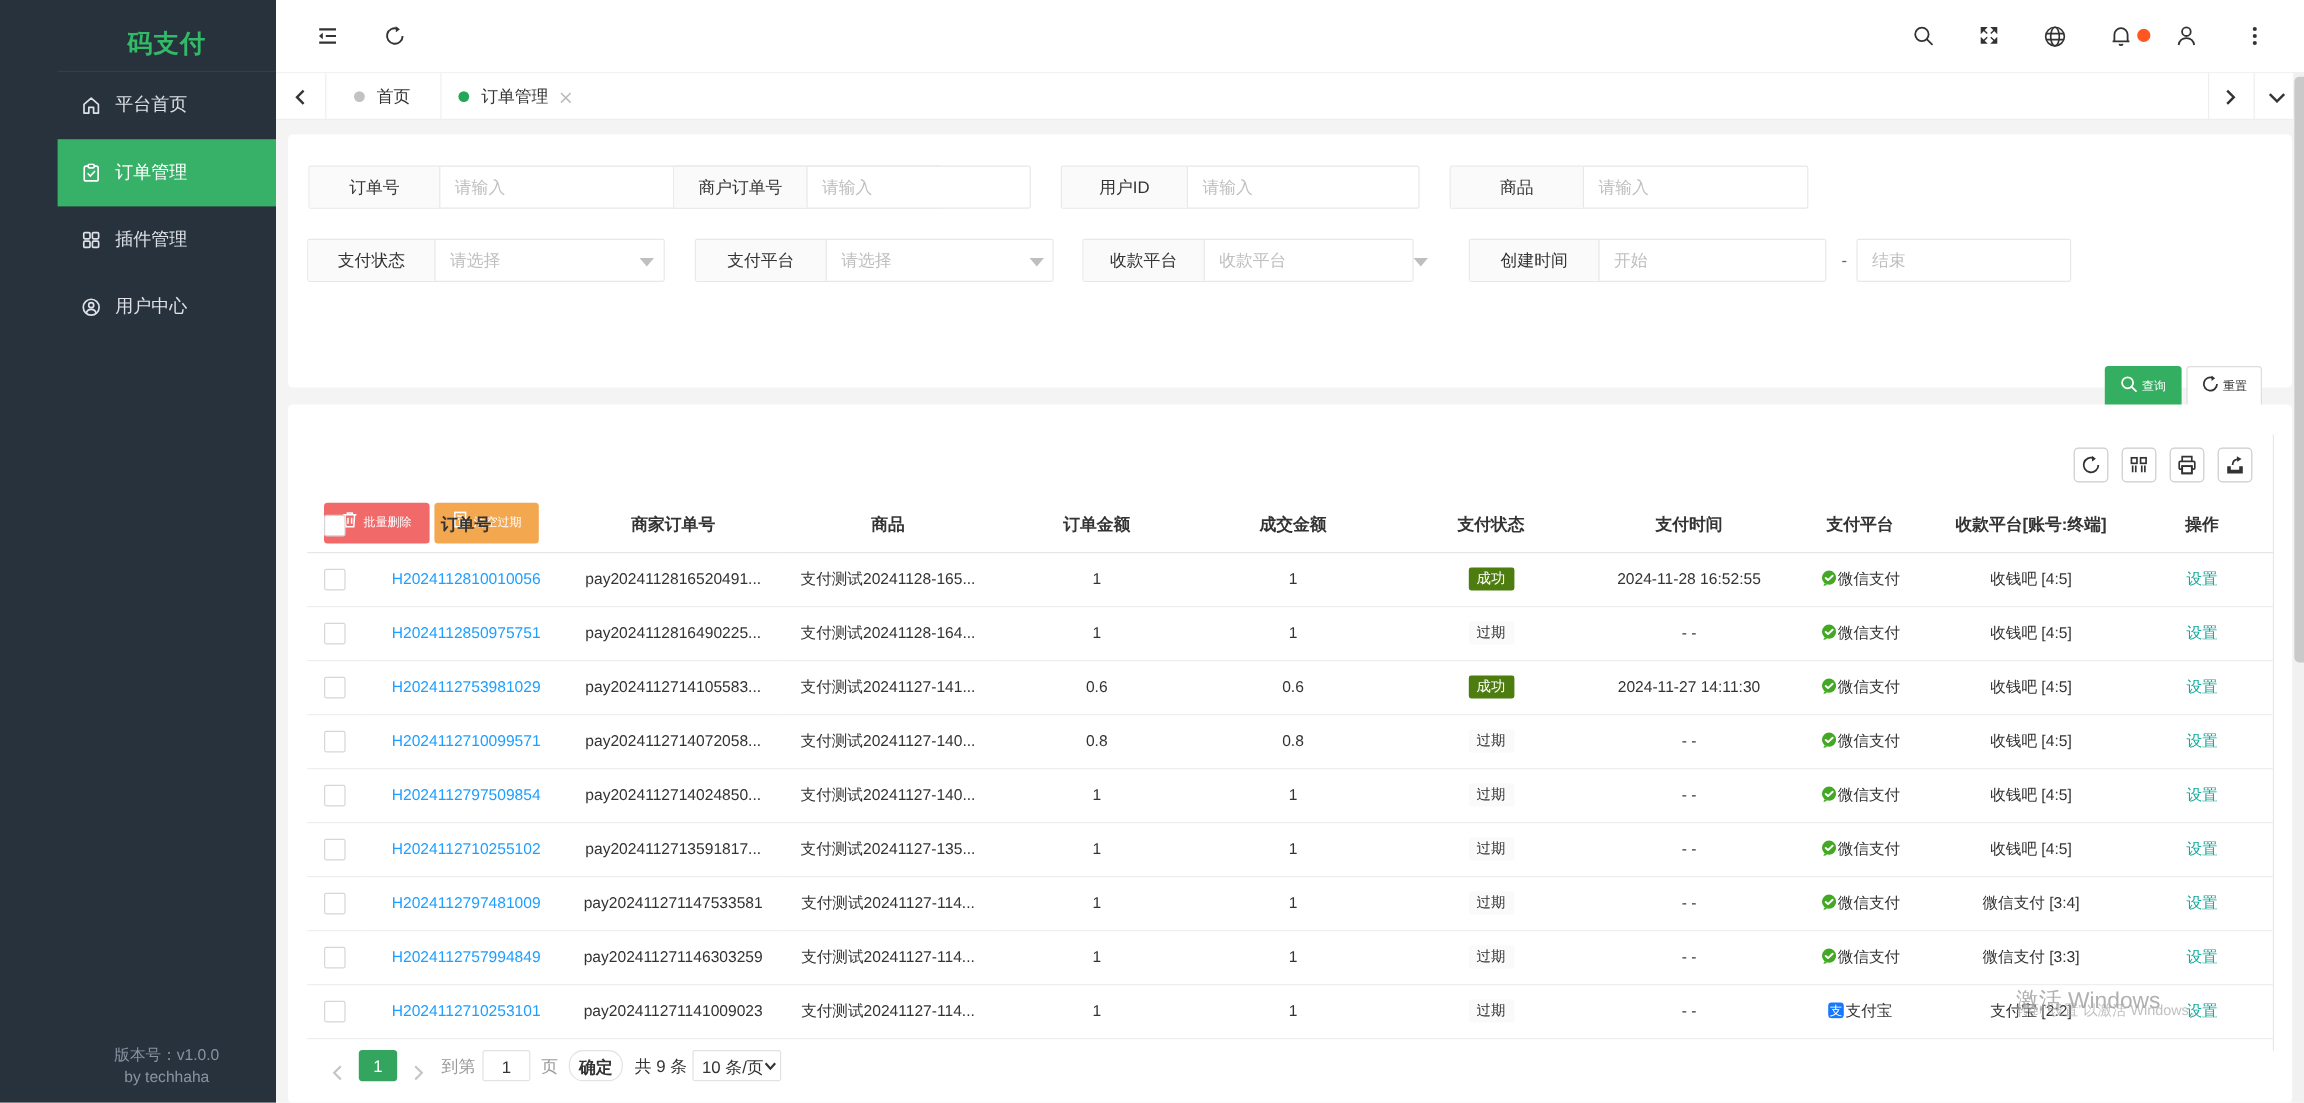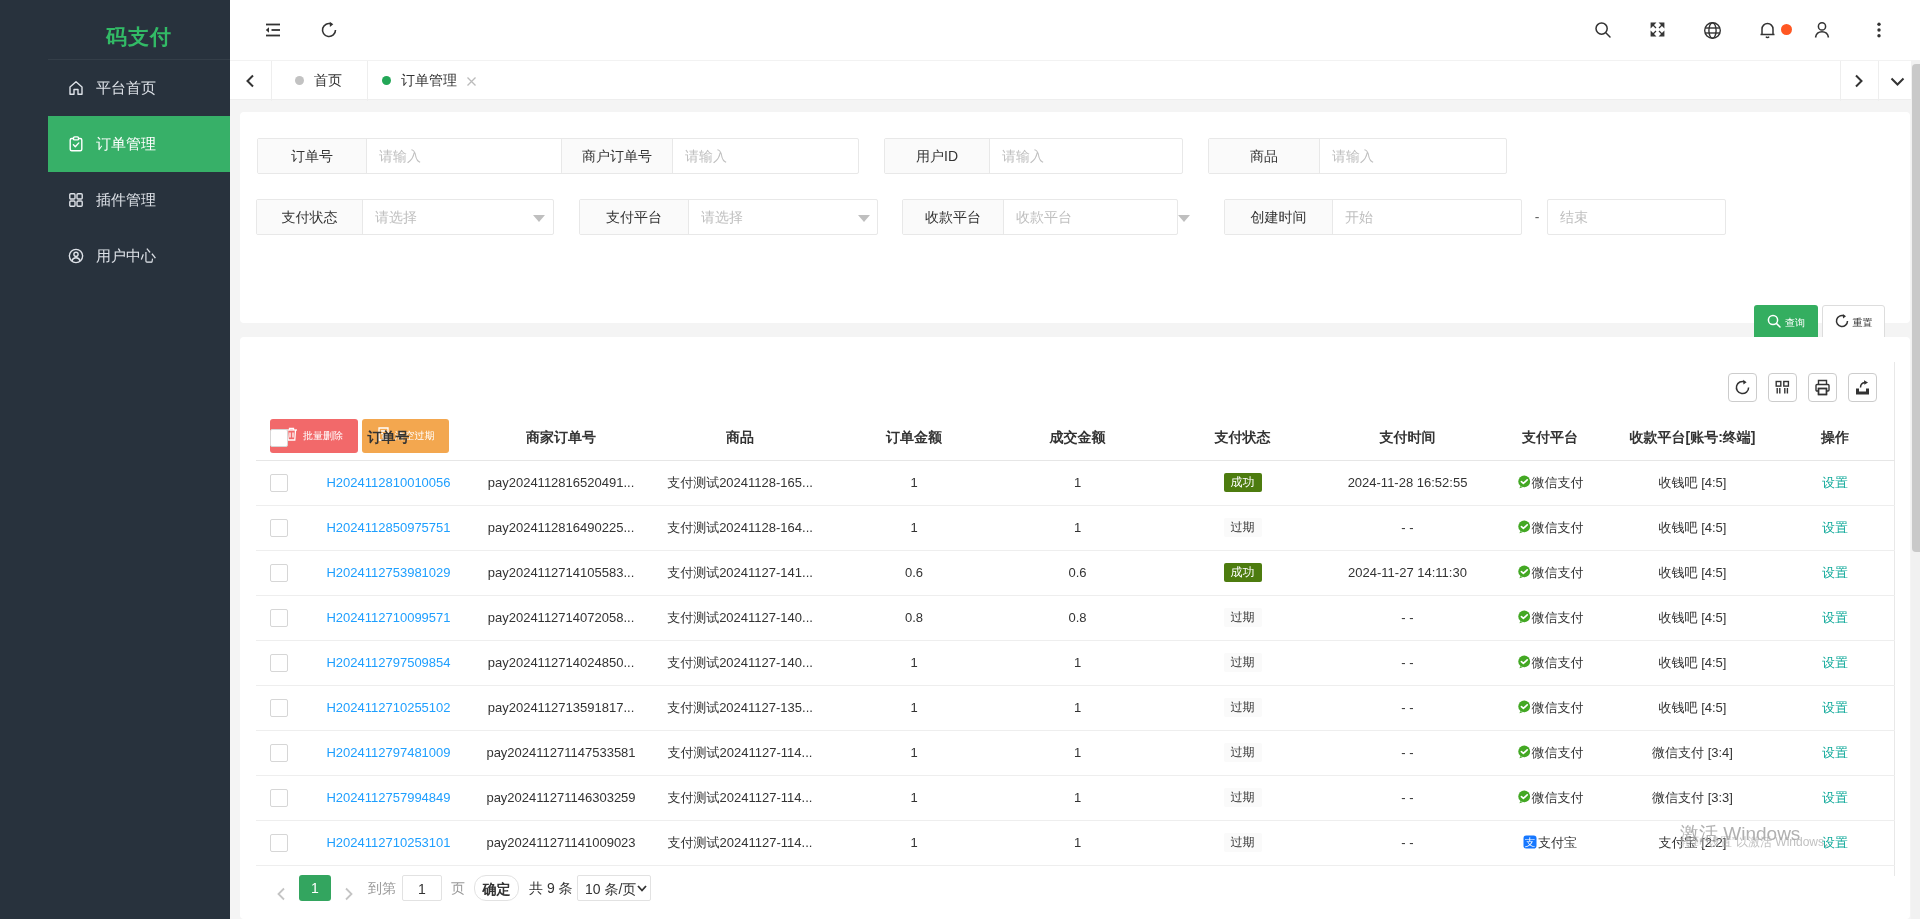--- a/index.html
+++ b/index.html
@@ -85,20 +85,21 @@
         <rect x="1.8" y="1.8" width="5.2" height="5.2" rx="1"></rect>
         <rect x="9" y="1.8" width="5.2" height="5.2" rx="1"></rect>
         <rect x="1.8" y="9" width="5.2" height="5.2" rx="1"></rect>
         <rect x="9" y="9" width="5.2" height="5.2" rx="1"></rect>
       </svg>插件管理</div>
   <div class="mitem" id="mi5"><svg width="16" height="16" viewBox="0 0 16 16" fill="none" stroke="#dee2e8" stroke-width="1.4">
         <circle cx="8" cy="8" r="6.6"></circle>
         <circle cx="8" cy="6.3" r="2.1"></circle>
         <path d="M3.9 13 C4.5 10.8 6 9.8 8 9.8 C10 9.8 11.5 10.8 12.1 13"></path>
       </svg>用户中心</div>
+  <div id="version" class="abs">版本号：v1.0.0<br>by techhaha</div>
 </div>
 
 <div id="topbar" class="abs">
 
   <svg class="tico" style="left:34px" width="18" height="18" viewBox="0 0 18 18" fill="none" stroke="#333" stroke-width="1.8">
       <path d="M2 3.5 H16"></path>
       <path d="M7.5 9 H16"></path>
       <path d="M2 14.5 H16"></path>
       <path d="M5 6.2 L1.8 9 L5 11.8 Z" fill="#333" stroke="none"></path>
     </svg>

